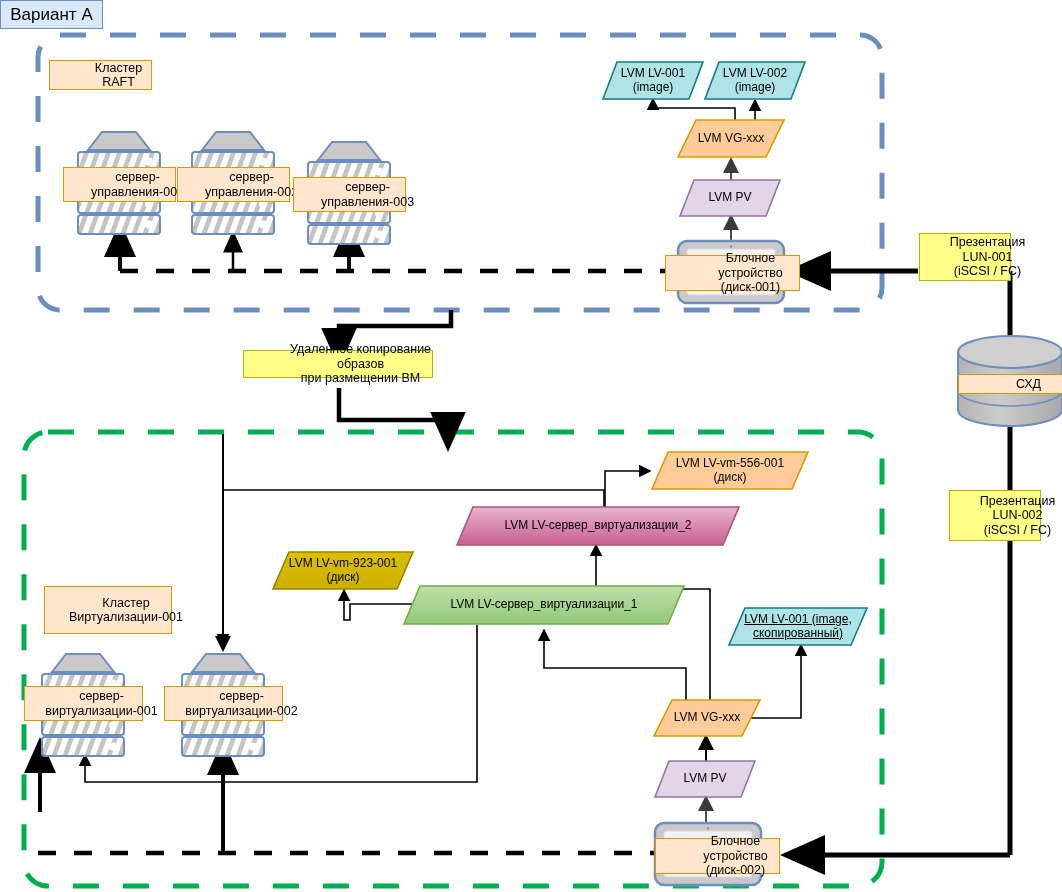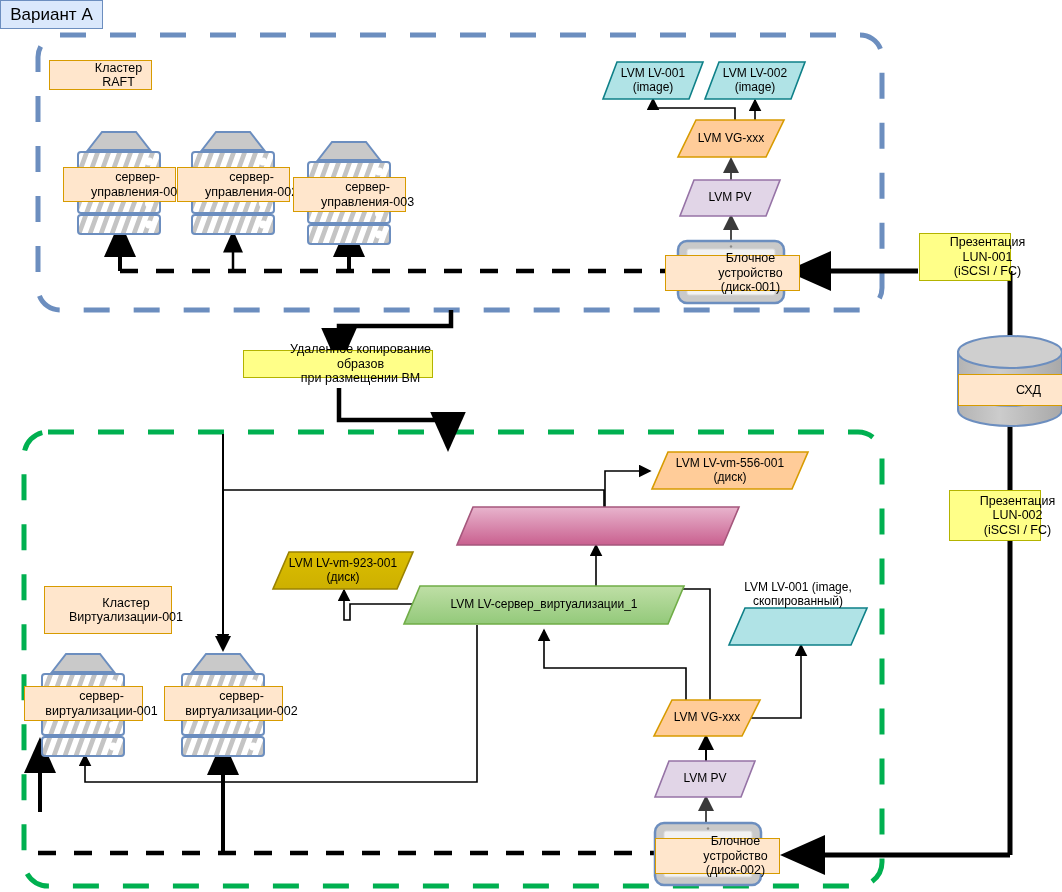--- a/index.html
+++ b/index.html
@@ -283,38 +283,41 @@
   <div class="node ovl txt-sm" style="left:680px;top:180px;width:100px;height:36px;">
       <span>LVM PV</span>
     </div>
 
   <div class="node lbl-box ovl" style="left:665px;top:255px;width:135px;height:36px;white-space:pre-line;"><span>Блочное устройство
 (диск-001)</span></div>
 
   <div class="node yellow ovl" style="left:243px;top:350px;width:190px;height:28px;white-space:pre-line;"><span>Удаленное копирование образов
 при размещении ВМ</span></div>
 
-  <div class="node lbl-box ovl" style="left:958px;top:374px;width:105px;height:32px;">
+  <div class="node lbl-box ovl" style="left:958px;top:374px;width:105px;height:20px;">
       <span>СХД</span>
     </div>
   <div class="node yellow ovl" style="left:919px;top:233px;width:92px;height:48px;white-space:pre-line;"><span>Презентация
 LUN-001
 (iSCSI / FC)</span></div>
   <div class="node yellow ovl" style="left:949px;top:490px;width:92px;height:51px;white-space:pre-line;"><span>Презентация
 LUN-002
 (iSCSI / FC)</span></div>
 
   <div class="node ovl txt-sm" style="left:656px;top:452px;width:148px;height:37px;white-space:pre-line;"><span>LVM LV-vm-556-001
 (диск)</span></div>
+  <div class="node ovl txt-sm" style="left:457px;top:507px;width:282px;height:38px;">
+      <span>LVM LV-сервер_виртуализации_2</span>
+    </div>
   <div class="node ovl txt-sm" style="left:277px;top:552px;width:132px;height:37px;white-space:pre-line;"><span>LVM LV-vm-923-001
 (диск)</span></div>
   <div class="node ovl txt-sm" style="left:404px;top:586px;width:280px;height:38px;">
       <span>LVM LV-сервер_виртуализации_1</span>
     </div>
-  <div class="node ovl txt-sm" style="left:731px;top:576px;width:134px;height:37px;white-space:pre-line;"><span>LVM LV-001 (image,
+  <div class="node ovl txt-sm" style="left:731px;top:608px;width:134px;height:37px;white-space:pre-line;text-decoration:underline;"><span>LVM LV-001 (image,
 скопированный)</span></div>
   <div class="node ovl txt-sm" style="left:654px;top:700px;width:106px;height:36px;">
       <span>LVM VG-xxx</span>
     </div>
   <div class="node ovl txt-sm" style="left:655px;top:761px;width:100px;height:36px;">
       <span>LVM PV</span>
     </div>
 
   <div class="node lbl-box ovl" style="left:655px;top:838px;width:125px;height:36px;white-space:pre-line;"><span>Блочное устройство
 (диск-002)</span></div>

